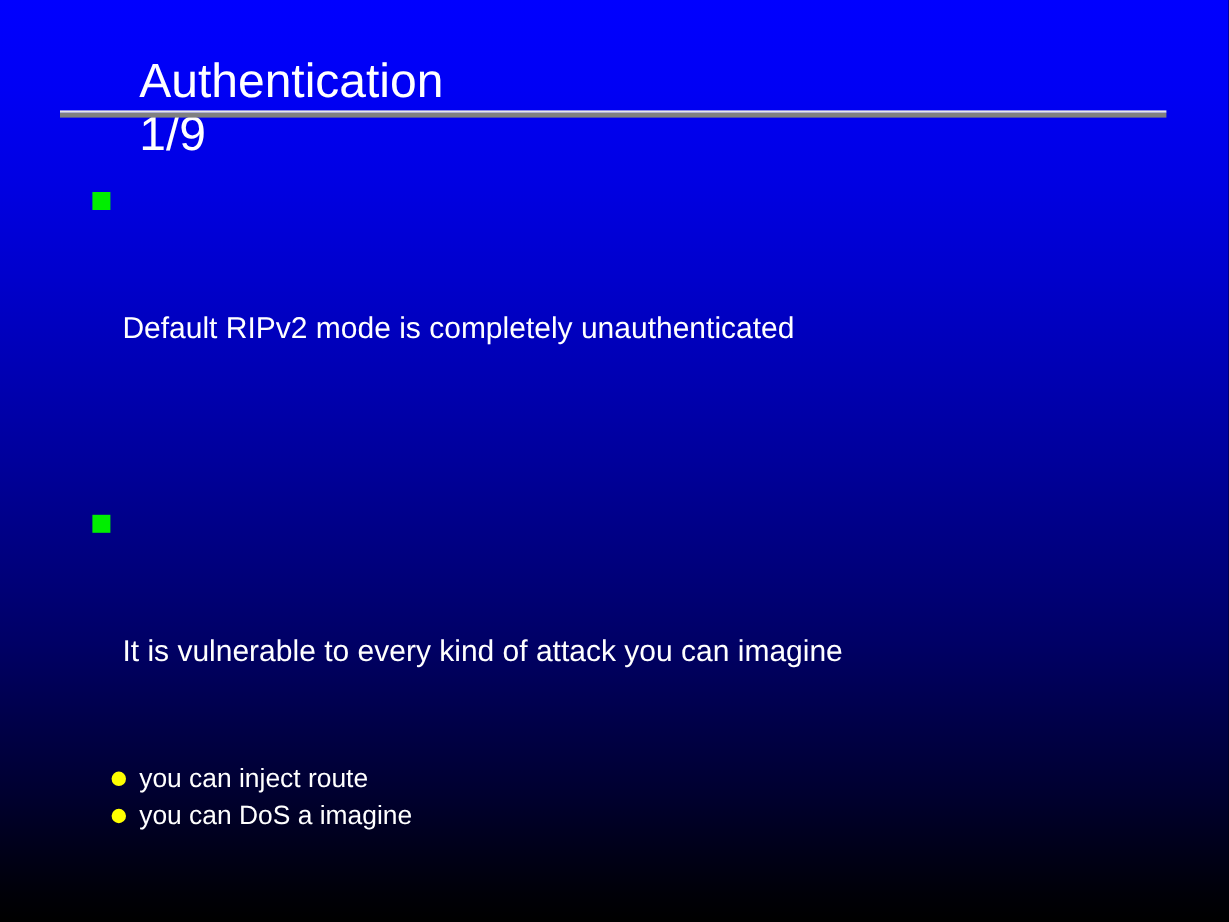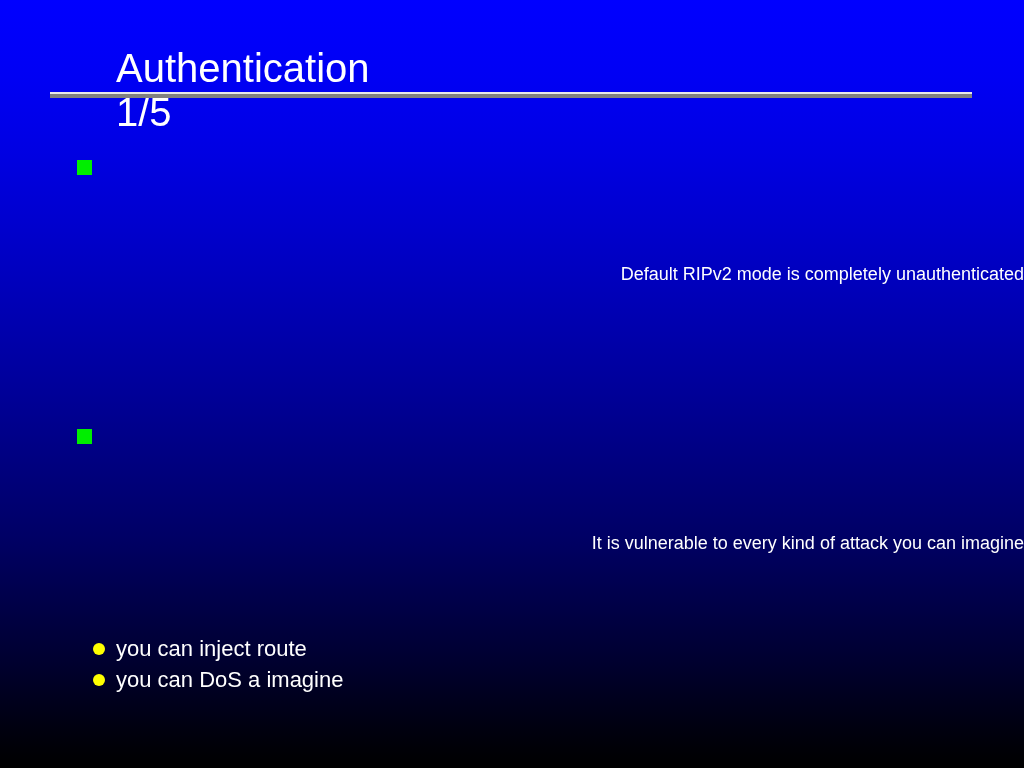--- a/index.html
+++ b/index.html
@@ -82,25 +82,25 @@
 
   
   .body {
     position: absolute;
     left: 0;
     top: 148px;
     width: 1024px;
   }
   .bullet {
     position: relative;
+    padding-left: 102px;
     color: #ffffff;
-    font-size: 18px;
+    font-size: 25px;
     line-height: 36px;
     white-space: pre-wrap;
-    text-align: right;
   }
   .bullet .marker-sq {
     position: absolute;
     left: 77px;
     top: 12px;
     width: 15px;
     height: 15px;
     background: #00ee00;
   }
   .bullet .btext {
@@ -130,21 +130,21 @@
   .gap-md { height: 44px; }
 </style>
 </head>
 <body>
 
 <div class="slide">
 
   <div class="title-block">
     <div class="title-row">
       <span class="title-text">Authentication</span>
-      <span class="title-index">1/5</span>
+      <span class="title-index">1/9</span>
     </div>
     <div class="title-rule">
       <div class="rule-hi"></div>
       <div class="rule-lo"></div>
     </div>
   </div>
 
   <div class="body">
 
     <div class="bullet">

